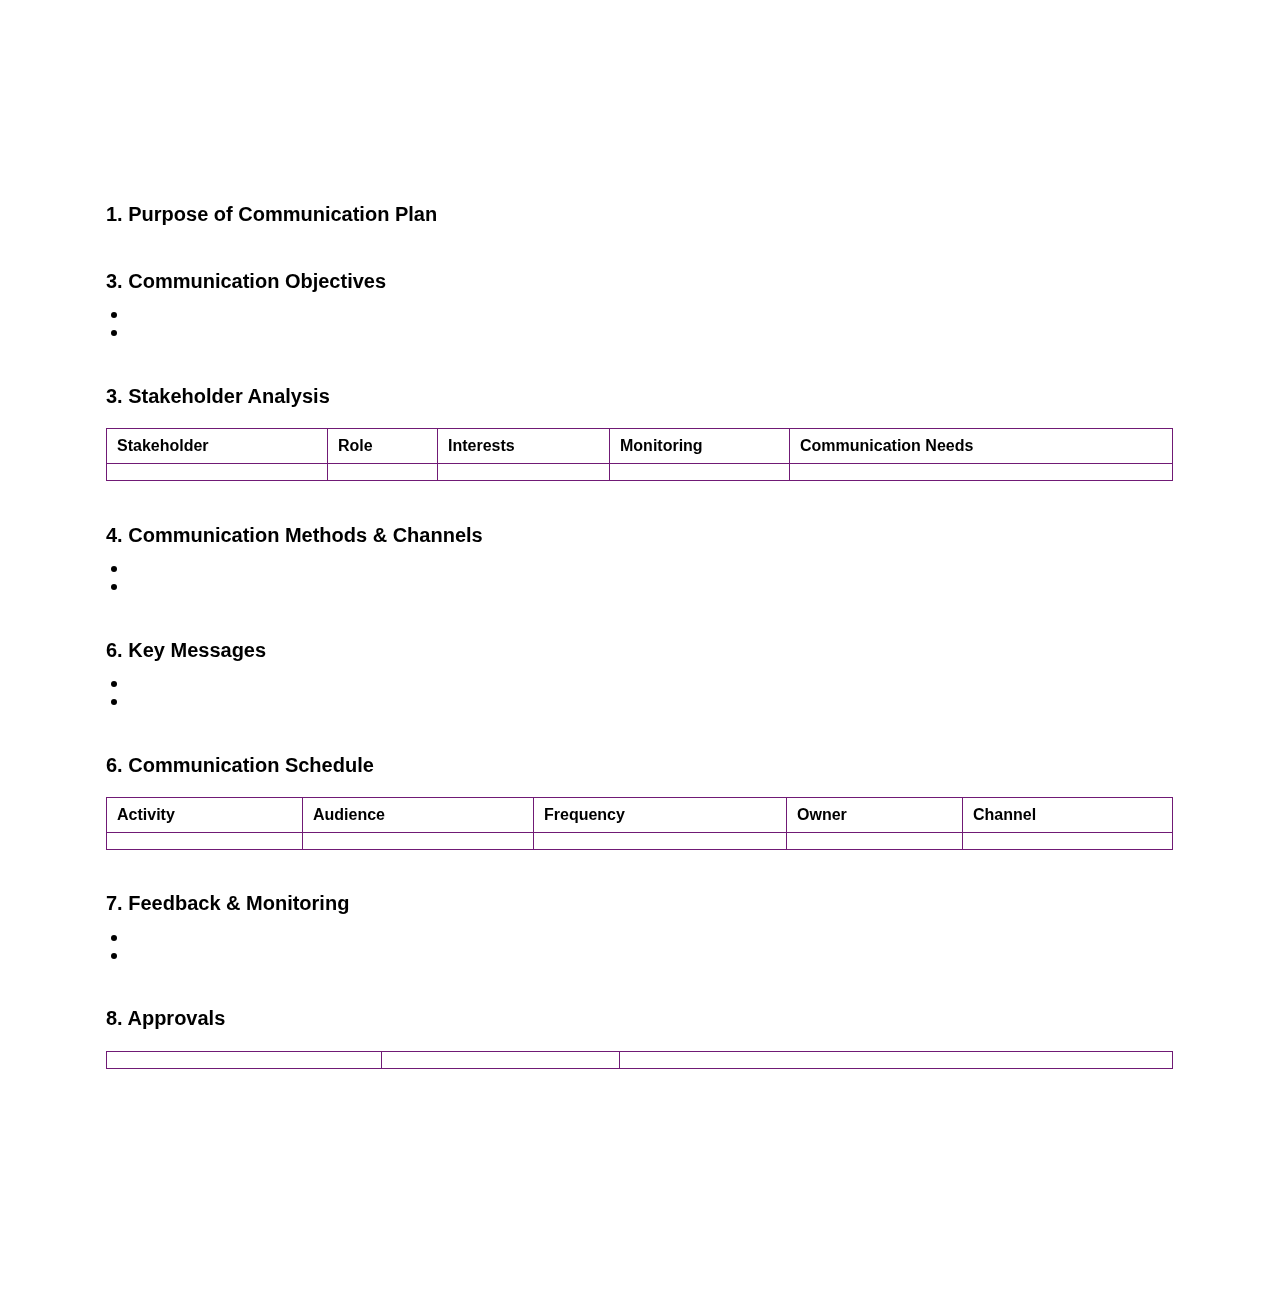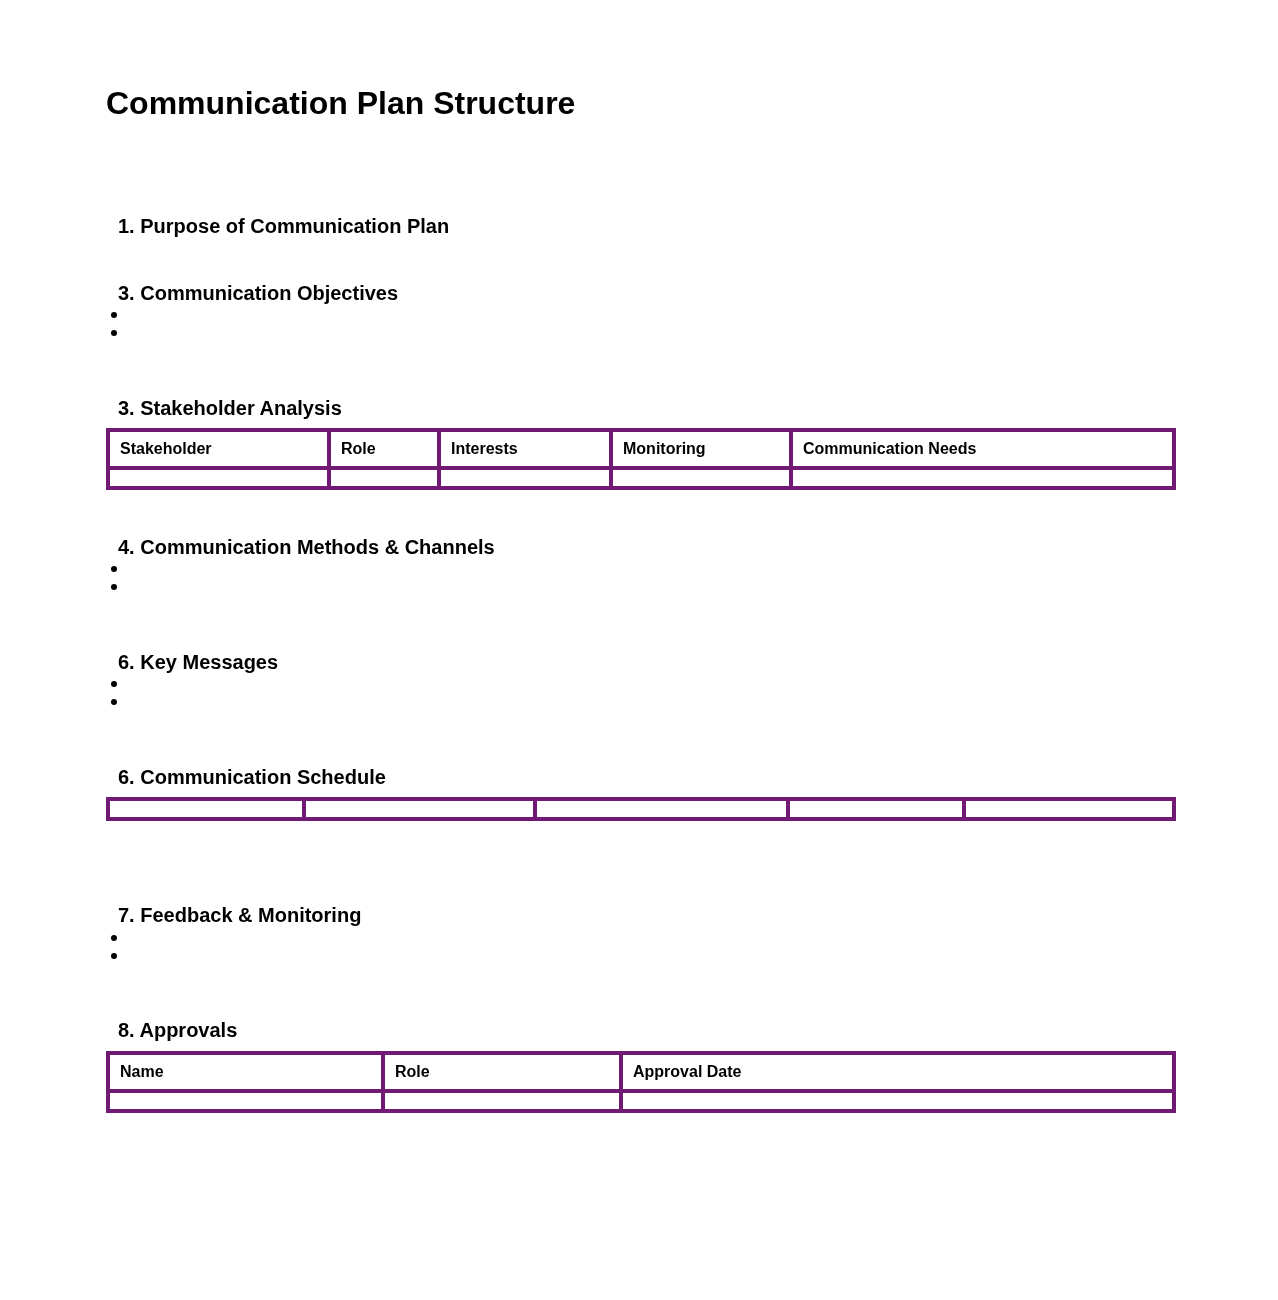--- a/index.html
+++ b/index.html
@@ -6,50 +6,50 @@
   body {
     width: 1278px; height: 1300px; position: relative;
     font-family: "Liberation Sans", sans-serif; color: #000;
   }
   .page { position: absolute; left: 106px; top: 0; width: 1066px; }
   h1 {
     position: absolute; left: 0; top: 84px; margin: 0;
     font-size: 32px; font-weight: bold; line-height: 38px;
   }
   .h2 {
-    position: absolute; left: 0; margin: 12px;
+    position: absolute; left: 0; margin: 0;
     font-size: 20px; font-weight: bold; line-height: 24px;
   }
   .bullets {
     position: absolute; left: 0; margin: 0; padding: 0; list-style: none;
   }
   .bullets li {
     height: 18px; position: relative;
   }
   .bullets li::before {
     content: ""; position: absolute; left: 5px; top: 6px;
     width: 6px; height: 6px; border-radius: 50%; background: #000;
   }
   table {
     position: absolute; left: 0; width: 1066px;
     border-collapse: collapse; table-layout: fixed;
   }
   th, td {
-    border: 4px solid #701a75; text-align: left; padding: 0 10px;
+    border: 1px solid #701a75; text-align: left; padding: 0 10px;
     font-size: 16px;
   }
   th { height: 34px; font-weight: bold; }
   td { height: 16px; }
 </style>
 </head>
 <body>
 
 <div class="page">
   <h1>
-    <span>Communication Plan Structure</span><br>
+    <br>
   </h1>
 
   <div class="h2" style="top:202px">1. Purpose of Communication Plan</div>
 
   <div class="h2" style="top:269px">3. Communication Objectives</div>
   <ul class="bullets" style="top:306px">
     <li></li>
     <li></li>
   </ul>
 
@@ -95,20 +95,27 @@
   <div class="h2" style="top:753px">6. Communication Schedule</div>
   <table style="top:797px">
     <colgroup>
         <col style="width:196px">
         <col style="width:231px">
         <col style="width:253px">
         <col style="width:176px">
         <col style="width:210px">
       </colgroup>
     <tbody>
+        <tr>
+      <th>Activity</th>
+      <th>Audience</th>
+      <th>Frequency</th>
+      <th>Owner</th>
+      <th>Channel</th>
+    </tr>
     <tr>
       <td></td>
       <td></td>
       <td></td>
       <td></td>
       <td></td>
     </tr>
   </tbody>
     </table>
 
@@ -119,25 +126,20 @@
   </ul>
 
   <div class="h2" style="top:1006px">8. Approvals</div>
   <table style="top:1051px">
     <colgroup>
         <col style="width:275px">
         <col style="width:238px">
         <col style="width:553px">
       </colgroup>
     <tbody>
-        <tr>
-      <th>Name</th>
-      <th>Role</th>
-      <th>Approval Date</th>
-    </tr>
     <tr>
       <td></td>
       <td></td>
       <td></td>
     </tr>
   </tbody>
     </table>
 </div>
 
 </body></html>

